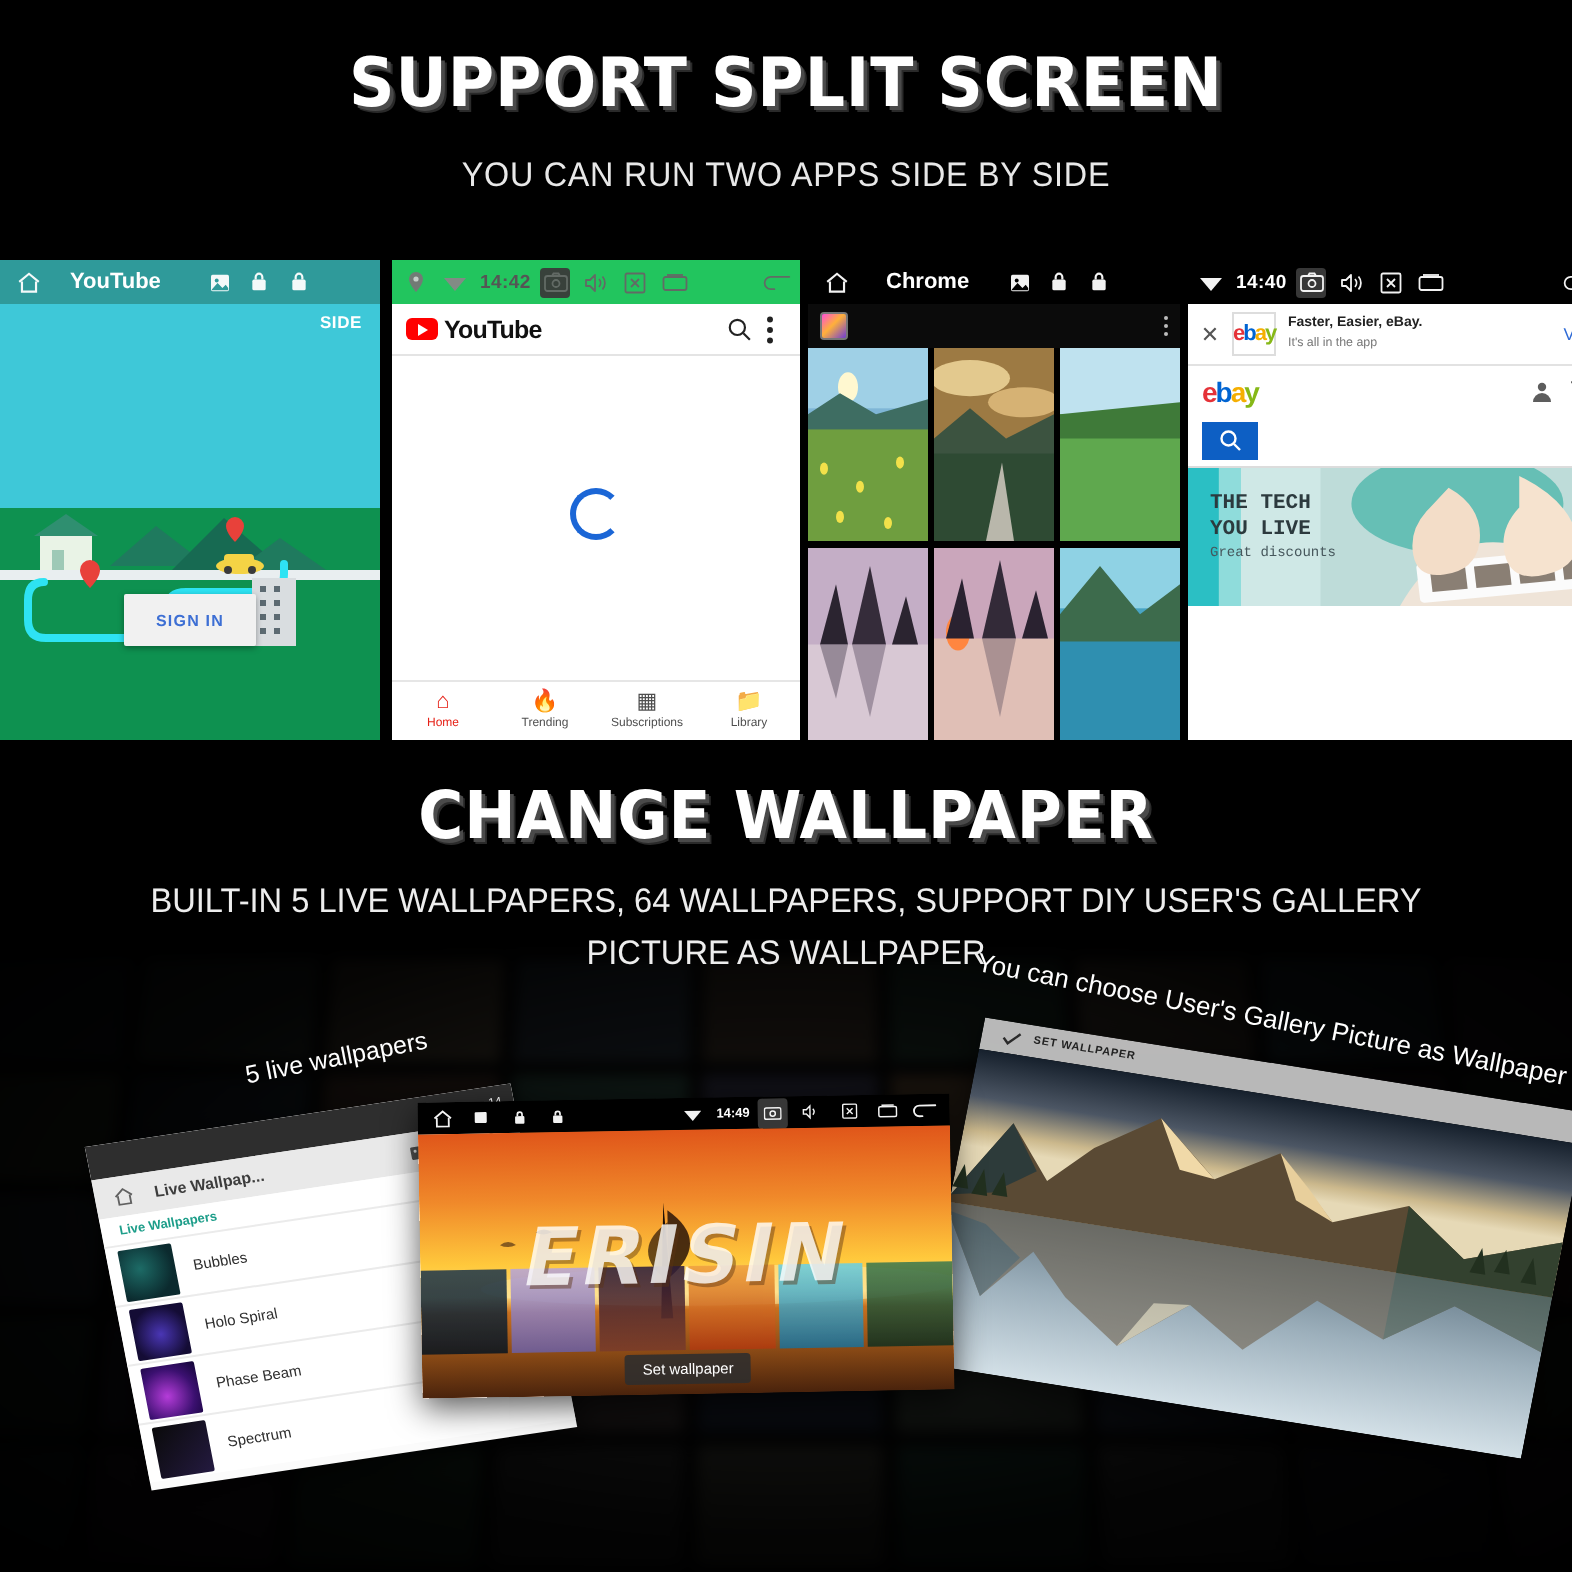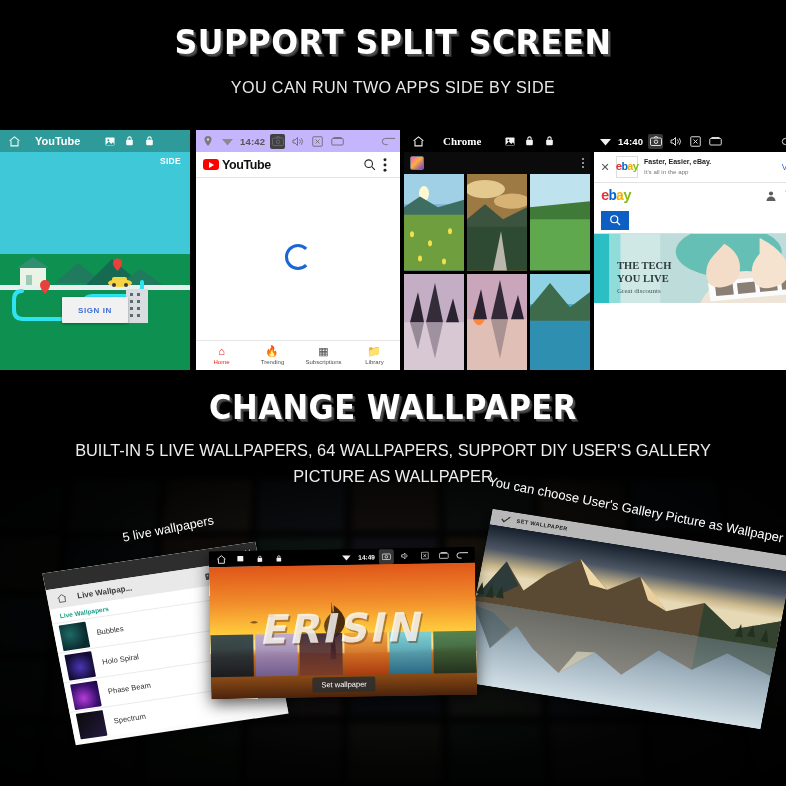--- a/index.html
+++ b/index.html
@@ -34,21 +34,21 @@
   .p3 { left: 404px; width: 186px; }
   .p4 { left: 594px; width: 212px; }
 
   
   .sysbar {
     position: relative; width: 100%; height: 22px;
     display: flex; align-items: center; gap: 5px; padding: 0 4px;
     font-size: 9px; color: #fff;
   }
   .sysbar.dark { background: #000; }
-  .sysbar.grey { background: #c4b5fd; color: #555; }
+  .sysbar.grey { background: #22c55e; color: #555; }
   .sysbar .clock { font-size: 9.5px; font-weight: 600; letter-spacing: 0.2px; }
   .sysicon { display: inline-flex; align-items: center; justify-content: center;
              width: 15px; height: 15px; opacity: .95; }
   .sysicon svg { display: block; }
   .sysicon.hl { background: #3a3a3a; border-radius: 2px; }
 
   
   .titlebar-teal {
     width: 100%; height: 22px; background: #2f9a9a;
     display: flex; align-items: center; padding: 0 7px; gap: 7px;
@@ -94,21 +94,21 @@
   .yt-nav { position: absolute; bottom: 0; left: 0; width: 100%; height: 30px;
             background: #fff; border-top: 1px solid #e6e6e6; display: flex; }
   .yt-tab { flex: 1; display: flex; flex-direction: column; align-items: center;
             justify-content: center; gap: 2px; font-size: 6px; color: #4f4f4f; }
   .yt-tab.active { color: #e62117; }
   .yt-tab .glyph { font-size: 11px; line-height: 11px; }
 
   
   .titlebar-black {
     width: 100%; height: 22px; background: #000; display: flex; align-items: center;
-    padding: 0 7px; gap: 7px; font-family: Liberation Serif, serif;
+    padding: 0 7px; gap: 7px;
   }
   .titlebar-black .tb-label { color: #fff; font-size: 11px; font-weight: 700;
                               margin-left: 10px; margin-right: auto; }
   .gal-toolbar { height: 22px; background: #0b0b0b; display: flex; align-items: center;
                  padding: 0 6px; }
   .gal-appicon { width: 14px; height: 14px; border: 1px solid #777; border-radius: 2px;
                  background: linear-gradient(135deg,#ff4fd8 0%,#ffb03a 45%,#6f3dd6 100%); }
   .gal-kebab { margin-left: auto; display: flex; flex-direction: column; gap: 2px; }
   .gal-kebab i { width: 2px; height: 2px; background: #bdbdbd; border-radius: 50%; display: block; }
   .gal-grid { width: 100%; height: 196px; display: grid;
@@ -142,38 +142,38 @@
                display: flex; align-items: center; padding: 0 6px; gap: 6px; }
   .ab-x { font-size: 11px; color: #555; width: 10px; text-align: center; }
   .ab-tile { width: 22px; height: 22px; border: 1px solid #ddd; display: flex;
              align-items: center; justify-content: center; background: #fff; }
   .ab-txt { flex: 1; line-height: 10px; }
   .ab-t1 { font-size: 7px; color: #222; font-weight: 600; }
   .ab-t2 { font-size: 6.2px; color: #777; }
   .ab-view { font-size: 8.5px; color: #2f6bd6; }
 
   .ebay-logo { font-size: 14px; font-weight: 700; letter-spacing: -1px;
-               font-family: Liberation Mono, monospace; }
+               font-family: Liberation Sans, sans-serif; }
   .ebay-logo .e1{color:#e53238}.ebay-logo .e2{color:#0064d2}
   .ebay-logo .e3{color:#f5af02}.ebay-logo .e4{color:#86b817}
   .ebay-head { height: 26px; background: #fff; display: flex; align-items: center;
                padding: 0 7px; gap: 6px; }
   .ebay-head .spacer { flex: 1; }
   .ebay-search { height: 24px; background: #fff; display: flex; align-items: center;
                  padding: 0 7px 2px 7px; }
   .es-field { flex: 1; height: 19px; border: 1px solid #d4d4d4; border-right: none;
               display: flex; align-items: center; padding-left: 5px;
               font-size: 8px; color: #8c8c8c; }
   .es-btn { width: 28px; height: 19px; background: #0d5fc4; display: flex;
             align-items: center; justify-content: center; }
   .ebay-promo { position: relative; height: 70px; overflow: hidden;
                 border-top: 1px solid #dcdcdc; }
-  .promo-txt { position: absolute; left: 11px; top: 26px; z-index: 3;
+  .promo-txt { position: absolute; left: 11px; top: 12px; z-index: 3;
                color: #2c3a3e; font-size: 10.5px; font-weight: 700; line-height: 12.5px;
-               font-family: Liberation Serif, serif; margin-left: 12px; }
+               font-family: Liberation Mono, monospace; }
   .promo-sub { font-size: 7px; font-weight: 400; color: #46575c; }
 
   
   .sec2 { position: absolute; left: 0; top: 370px; width: 786px; height: 416px;
           background: #050505; overflow: hidden; }
   .bgwall { position: absolute; left: -40px; top: 100px; width: 870px; height: 330px;
             display: grid; grid-template-columns: repeat(9, 1fr); grid-auto-rows: 56px;
             gap: 7px; filter: blur(3px); opacity: .34;
             transform: perspective(520px) rotateX(9deg); }
   .bgwall div { border-radius: 2px; }

